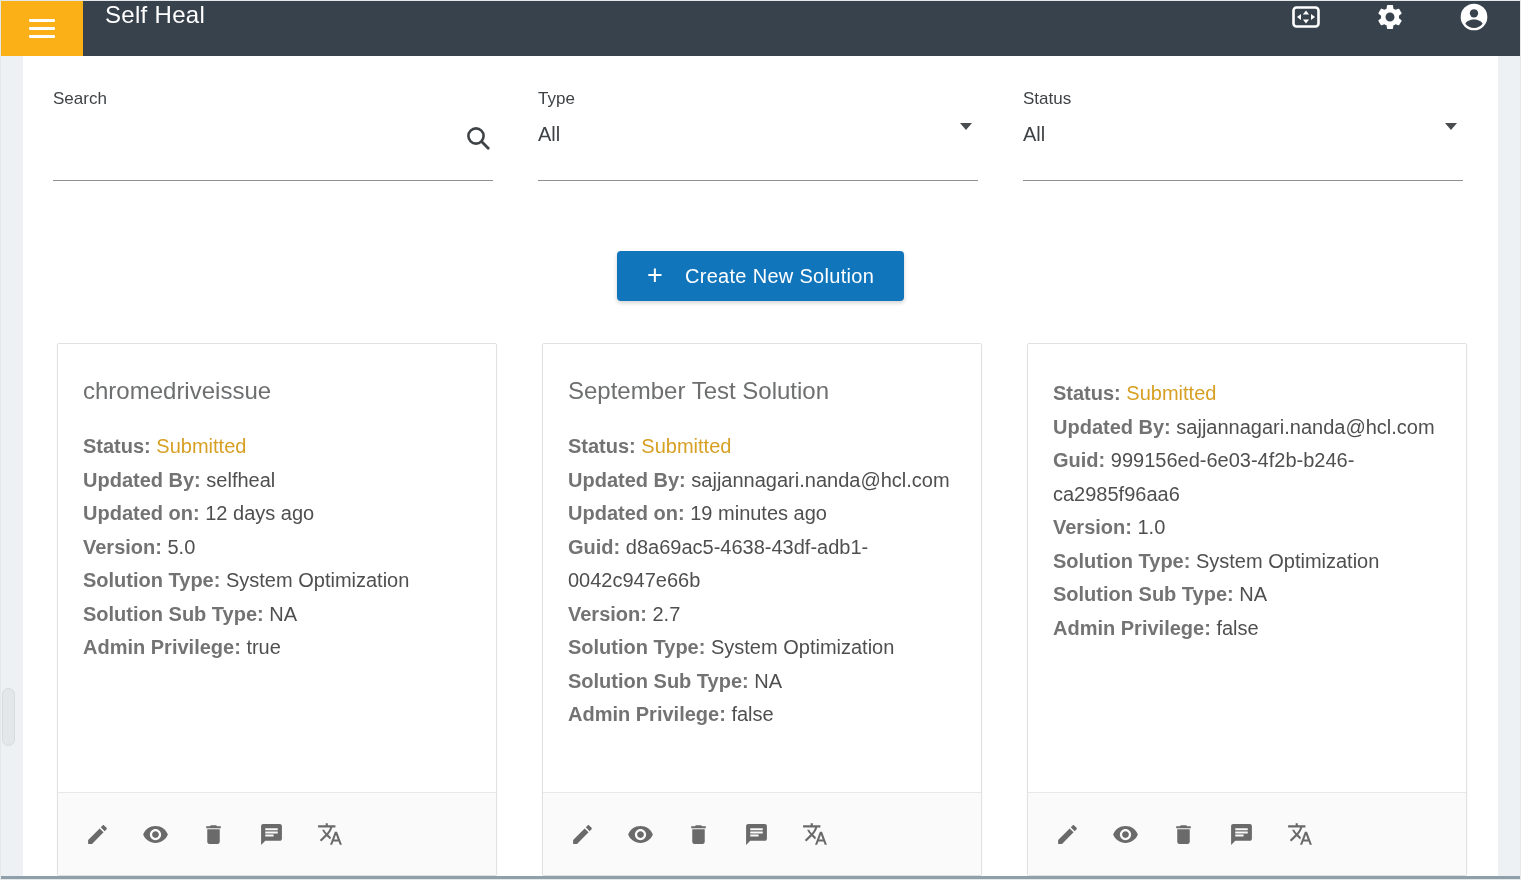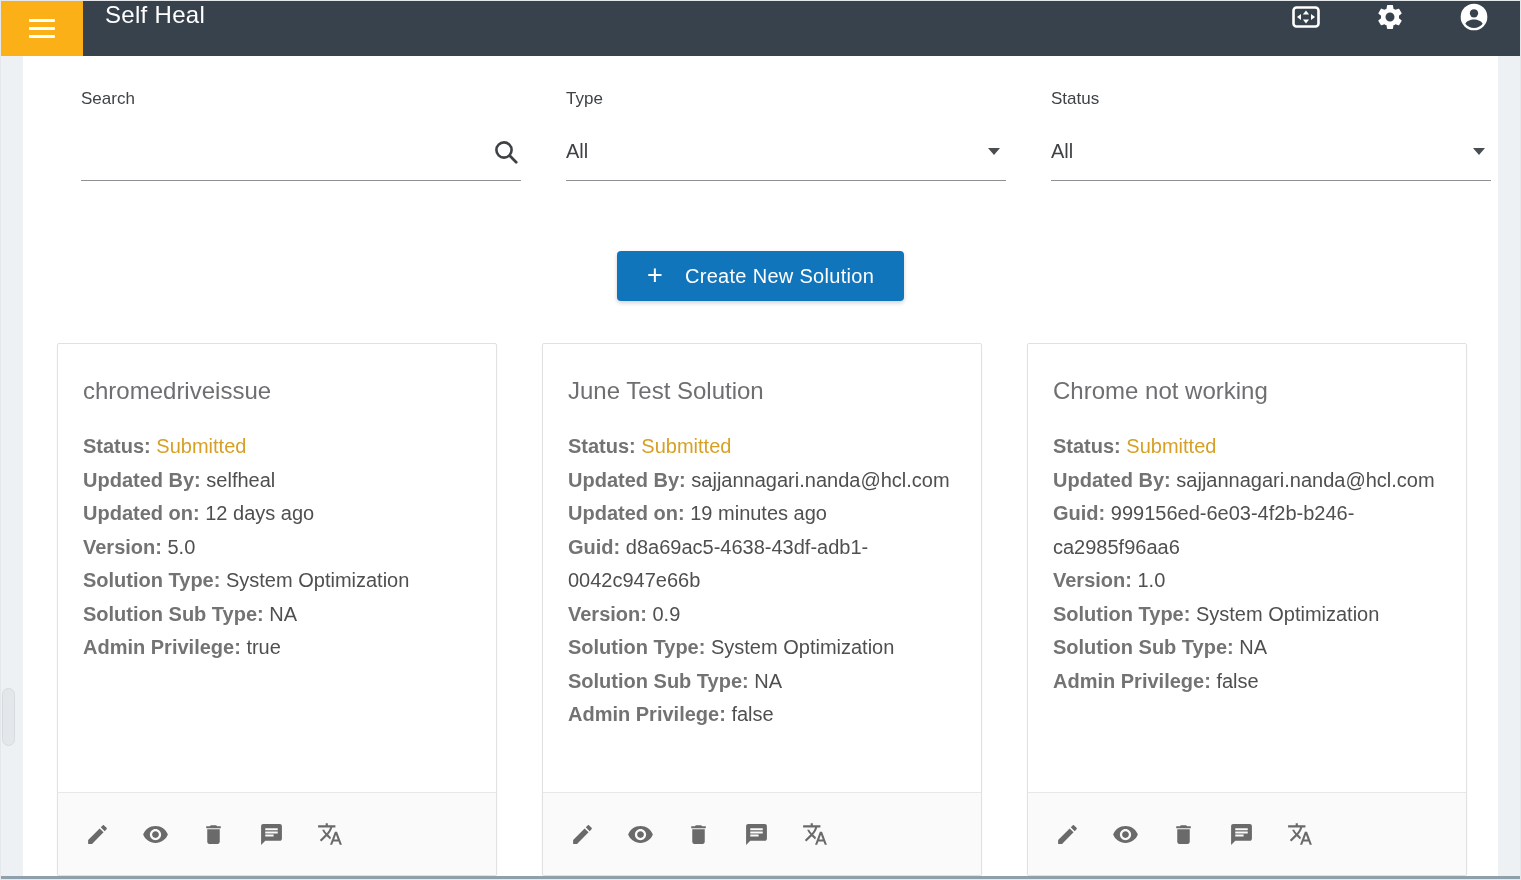--- a/index.html
+++ b/index.html
@@ -26,24 +26,24 @@
                      display:flex; align-items:center; justify-content:center; }
 
   
   .scroll-strip { position:absolute; top:55px; bottom:0; width:22px; background:#EEF1F4; z-index:20; }
   .scroll-strip.left { left:0; }
   .scroll-strip.right { right:0; }
   .scroll-thumb { position:absolute; left:1px; top:632px; width:13px; height:58px;
                   background:#e3e7ea; border:1px solid #d6dbdf; border-radius:7px; }
 
   
-  .filters { display:flex; gap:45px; padding:33px 80px 0; }
+  .filters { display:flex; gap:45px; padding:33px 52px 0; }
   .f-col { width:440px; flex:0 0 auto; }
   .f-label { font-size:17px; color:#3F4346; display:block; }
-  .f-field { height:72px; display:flex; align-items:center; justify-content:space-between;
+  .f-field { height:72px; display:flex; justify-content:space-between;
              border-bottom:1px solid #8E9194; padding-top:14px; cursor:pointer; }
   .f-input { border:none; outline:none; flex:1; font-size:20px; color:#3F4245; height:34px;
              font-family:"Liberation Sans", sans-serif; background:transparent; }
   .f-value { font-size:20px; color:#3F4245; }
   .caret { width:0; height:0; border-left:6px solid transparent; border-right:6px solid transparent;
            border-top:7px solid #4A4D50; margin-right:6px; }
 
   
   .btn-row { margin-top:70px; display:flex; justify-content:center; }
   .create-btn { display:flex; align-items:center; gap:22px; height:50px; padding:0 30px;
@@ -179,27 +179,27 @@
         <button class="action-btn">
           <svg width="26" height="26" viewBox="0 0 24 24">
             <path d="M12.87 15.07l-2.54-2.51.03-.03c1.74-1.94 2.98-4.17 3.71-6.53H17V4h-7V2H8v2H1v1.99h11.17C11.5 7.92 10.44 9.75 9 11.35 8.07 10.32 7.3 9.19 6.69 8h-2c.73 1.63 1.73 3.17 2.98 4.56l-5.09 5.02L4 19l5-5 3.11 3.11.76-2.04zM18.5 10h-2L12 22h2l1.12-3h4.75L21 22h2l-4.5-12zm-2.62 7l1.62-4.33L19.12 17h-3.24z"></path>
           </svg>
         </button>
       </div>
     </article>
 
     <article class="card">
       <div class="card-body">
-        <h2 class="card-title">June Test Solution</h2>
+        <h2 class="card-title">September Test Solution</h2>
         <div>
             <p class="field"><span class="f-lab">Status:</span> <span class="f-val accent">Submitted</span></p>
             <p class="field"><span class="f-lab">Updated By:</span> <span class="f-val">sajjannagari.nanda@hcl.com</span></p>
             <p class="field"><span class="f-lab">Updated on:</span> <span class="f-val">19 minutes ago</span></p>
             <p class="field"><span class="f-lab">Guid:</span> <span class="f-val">d8a69ac5-4638-43df-adb1-0042c947e66b</span></p>
-            <p class="field"><span class="f-lab">Version:</span> <span class="f-val">0.9</span></p>
+            <p class="field"><span class="f-lab">Version:</span> <span class="f-val">2.7</span></p>
             <p class="field"><span class="f-lab">Solution Type:</span> <span class="f-val">System Optimization</span></p>
             <p class="field"><span class="f-lab">Solution Sub Type:</span> <span class="f-val">NA</span></p>
             <p class="field"><span class="f-lab">Admin Privilege:</span> <span class="f-val">false</span></p>
           </div>
       </div>
       <div class="card-footer">
         <button class="action-btn">
           <svg width="25" height="25" viewBox="0 0 24 24">
             <path d="M3 17.25V21h3.75L17.81 9.94l-3.75-3.75L3 17.25zM20.71 7.04c.39-.39.39-1.02 0-1.41l-2.34-2.34c-.39-.39-1.02-.39-1.41 0l-1.83 1.83 3.75 3.75 1.83-1.83z"></path>
           </svg>
@@ -222,21 +222,20 @@
         <button class="action-btn">
           <svg width="26" height="26" viewBox="0 0 24 24">
             <path d="M12.87 15.07l-2.54-2.51.03-.03c1.74-1.94 2.98-4.17 3.71-6.53H17V4h-7V2H8v2H1v1.99h11.17C11.5 7.92 10.44 9.75 9 11.35 8.07 10.32 7.3 9.19 6.69 8h-2c.73 1.63 1.73 3.17 2.98 4.56l-5.09 5.02L4 19l5-5 3.11 3.11.76-2.04zM18.5 10h-2L12 22h2l1.12-3h4.75L21 22h2l-4.5-12zm-2.62 7l1.62-4.33L19.12 17h-3.24z"></path>
           </svg>
         </button>
       </div>
     </article>
 
     <article class="card">
       <div class="card-body">
-        <h2 class="card-title">Chrome not working</h2>
         <div>
             <p class="field"><span class="f-lab">Status:</span> <span class="f-val accent">Submitted</span></p>
             <p class="field"><span class="f-lab">Updated By:</span> <span class="f-val">sajjannagari.nanda@hcl.com</span></p>
             <p class="field"><span class="f-lab">Guid:</span> <span class="f-val">999156ed-6e03-4f2b-b246-ca2985f96aa6</span></p>
             <p class="field"><span class="f-lab">Version:</span> <span class="f-val">1.0</span></p>
             <p class="field"><span class="f-lab">Solution Type:</span> <span class="f-val">System Optimization</span></p>
             <p class="field"><span class="f-lab">Solution Sub Type:</span> <span class="f-val">NA</span></p>
             <p class="field"><span class="f-lab">Admin Privilege:</span> <span class="f-val">false</span></p>
           </div>
       </div>

